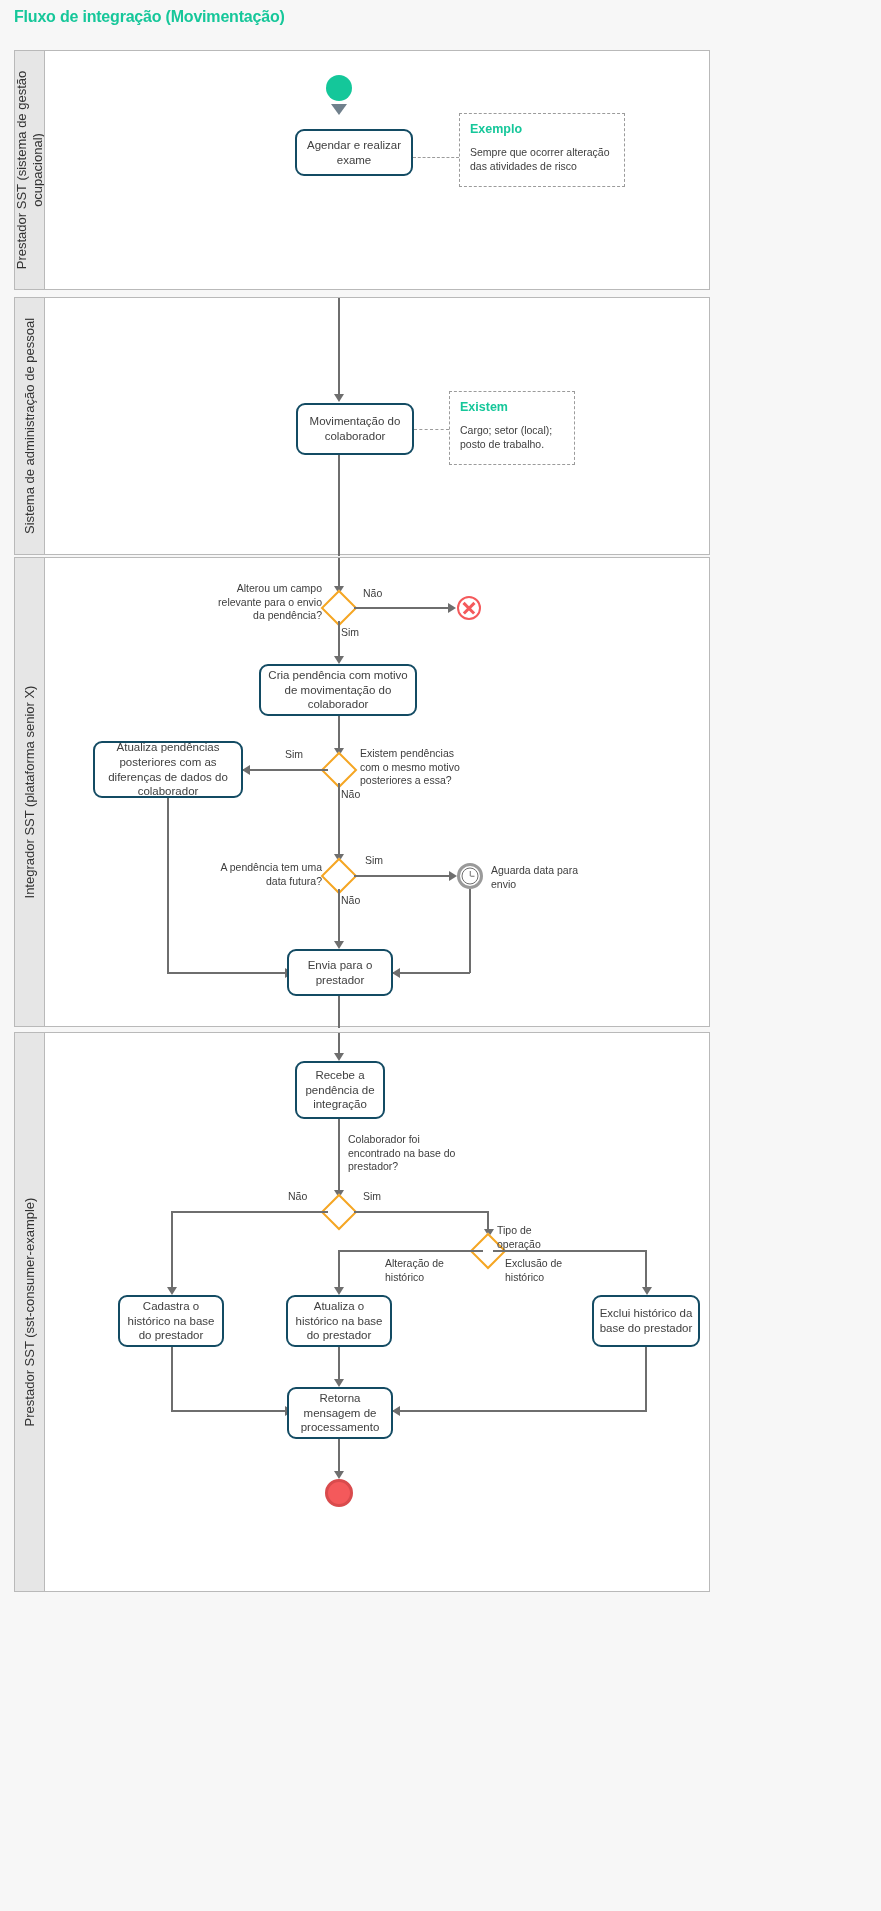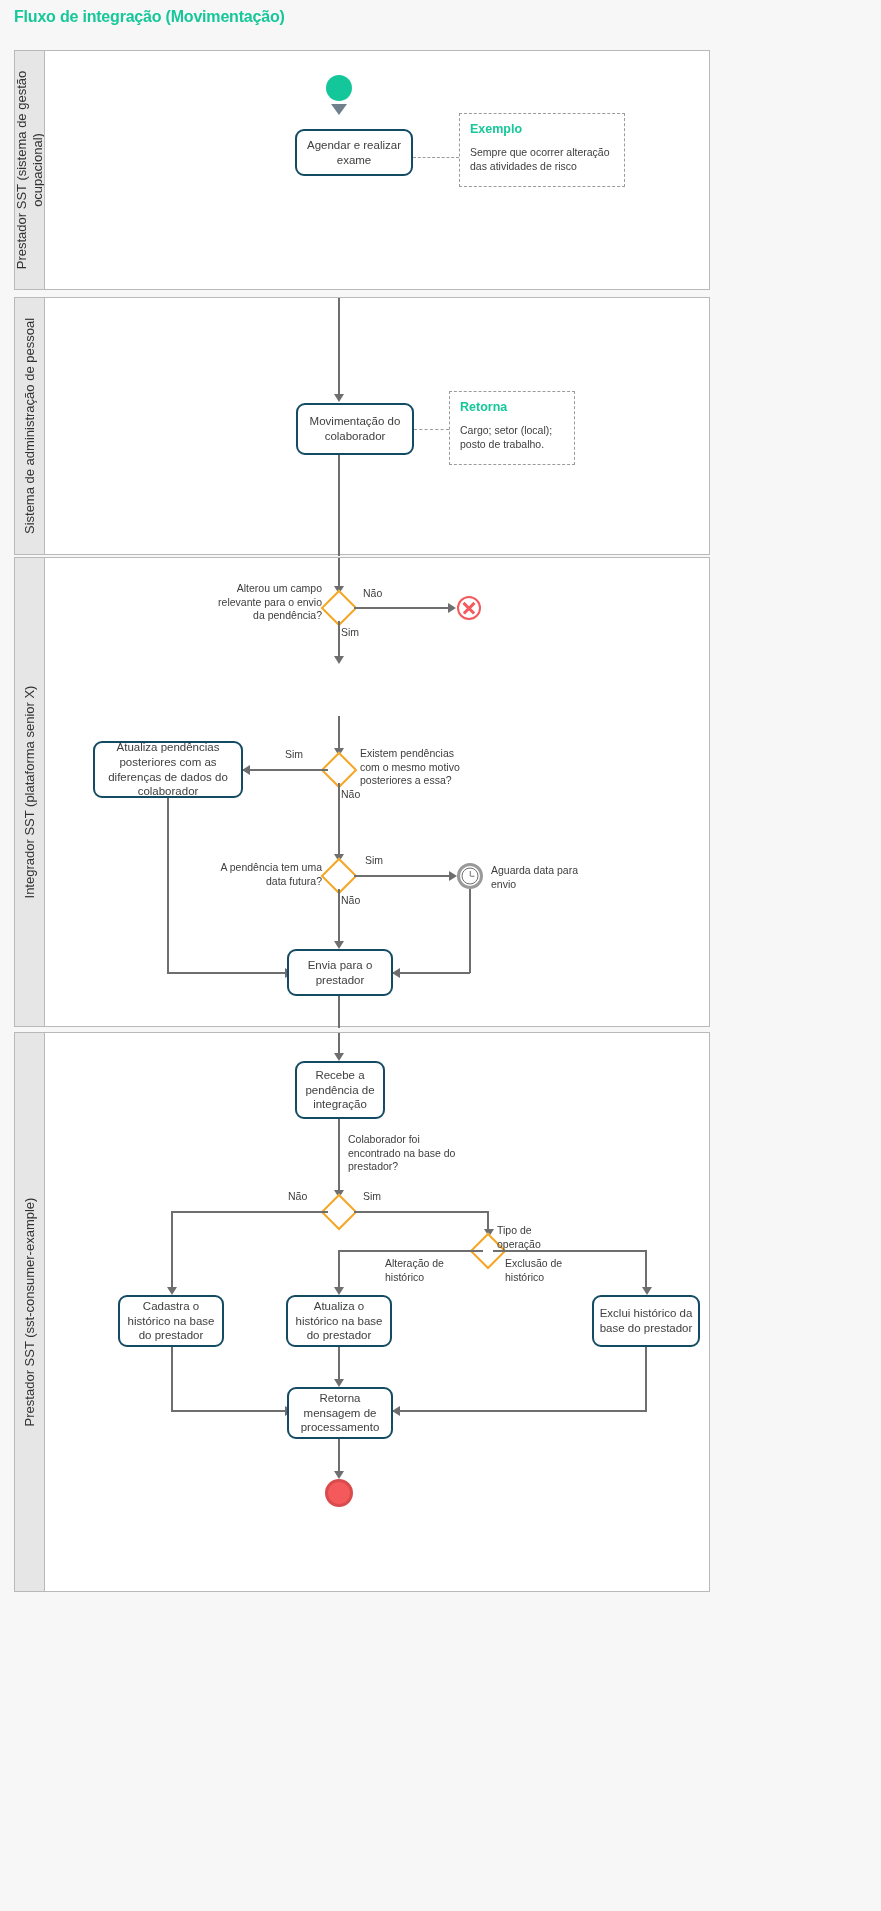--- a/index.html
+++ b/index.html
@@ -223,21 +223,21 @@
       <div class="vline" style="left:293.2px; top:0px; height:97px;"></div>
       <div class="arrow-d" style="left:289px; top:96px;"></div>
 
       <div class="task" style="left:251px; top:105px; width:118px; height:52px;">
         <span>Movimentação do colaborador</span>
       </div>
 
       <div class="dline-h" style="left:369px; top:131px; width:35px;"></div>
 
       <div class="note" style="left:404px; top:93px; width:126px; height:74px;">
-        <div class="note-title">Retorna</div>
+        <div class="note-title">Existem</div>
         <div class="note-body">Cargo; setor (local); posto de trabalho.</div>
       </div>
 
       <div class="vline" style="left:293.2px; top:157px; height:101px;"></div>
     </div>
   </div>
 
   <div class="lane" style="top:557px; height:470px;">
     <div class="lane-header">
       <div class="lane-header-text" style="width:330px; white-space:normal;">Integrador SST (plataforma senior X)</div>
@@ -252,20 +252,23 @@
       <div class="lbl" style="left:318px; top:29px; width:30px;">Não</div>
       <div class="lbl" style="left:296px; top:68px; width:30px;">Sim</div>
 
       <div class="hline" style="left:309px; top:49.2px; width:95px;"></div>
       <div class="arrow-r" style="left:403px; top:45px;"></div>
       <div class="terminate-event" style="left:412px; top:38px;"></div>
 
       <div class="vline" style="left:293.2px; top:63px; height:39px;"></div>
       <div class="arrow-d" style="left:289px; top:98px;"></div>
 
+      <div class="task" style="left:214px; top:106px; width:158px; height:52px;">
+        <span>Cria pendência com motivo de movimentação do colaborador</span>
+      </div>
 
       <div class="vline" style="left:293.2px; top:158px; height:38px;"></div>
       <div class="arrow-d" style="left:289px; top:190px;"></div>
 
       <div class="gateway" style="left:281px; top:199px;"></div>
       <div class="lbl rightal" style="left:315px; top:189px; width:112px;">Existem pendências com o mesmo motivo posteriores a essa?</div>
       <div class="lbl" style="left:240px; top:190px; width:30px;">Sim</div>
       <div class="lbl" style="left:296px; top:230px; width:30px;">Não</div>
 
       <div class="hline" style="left:198px; top:211.2px; width:85px;"></div>

